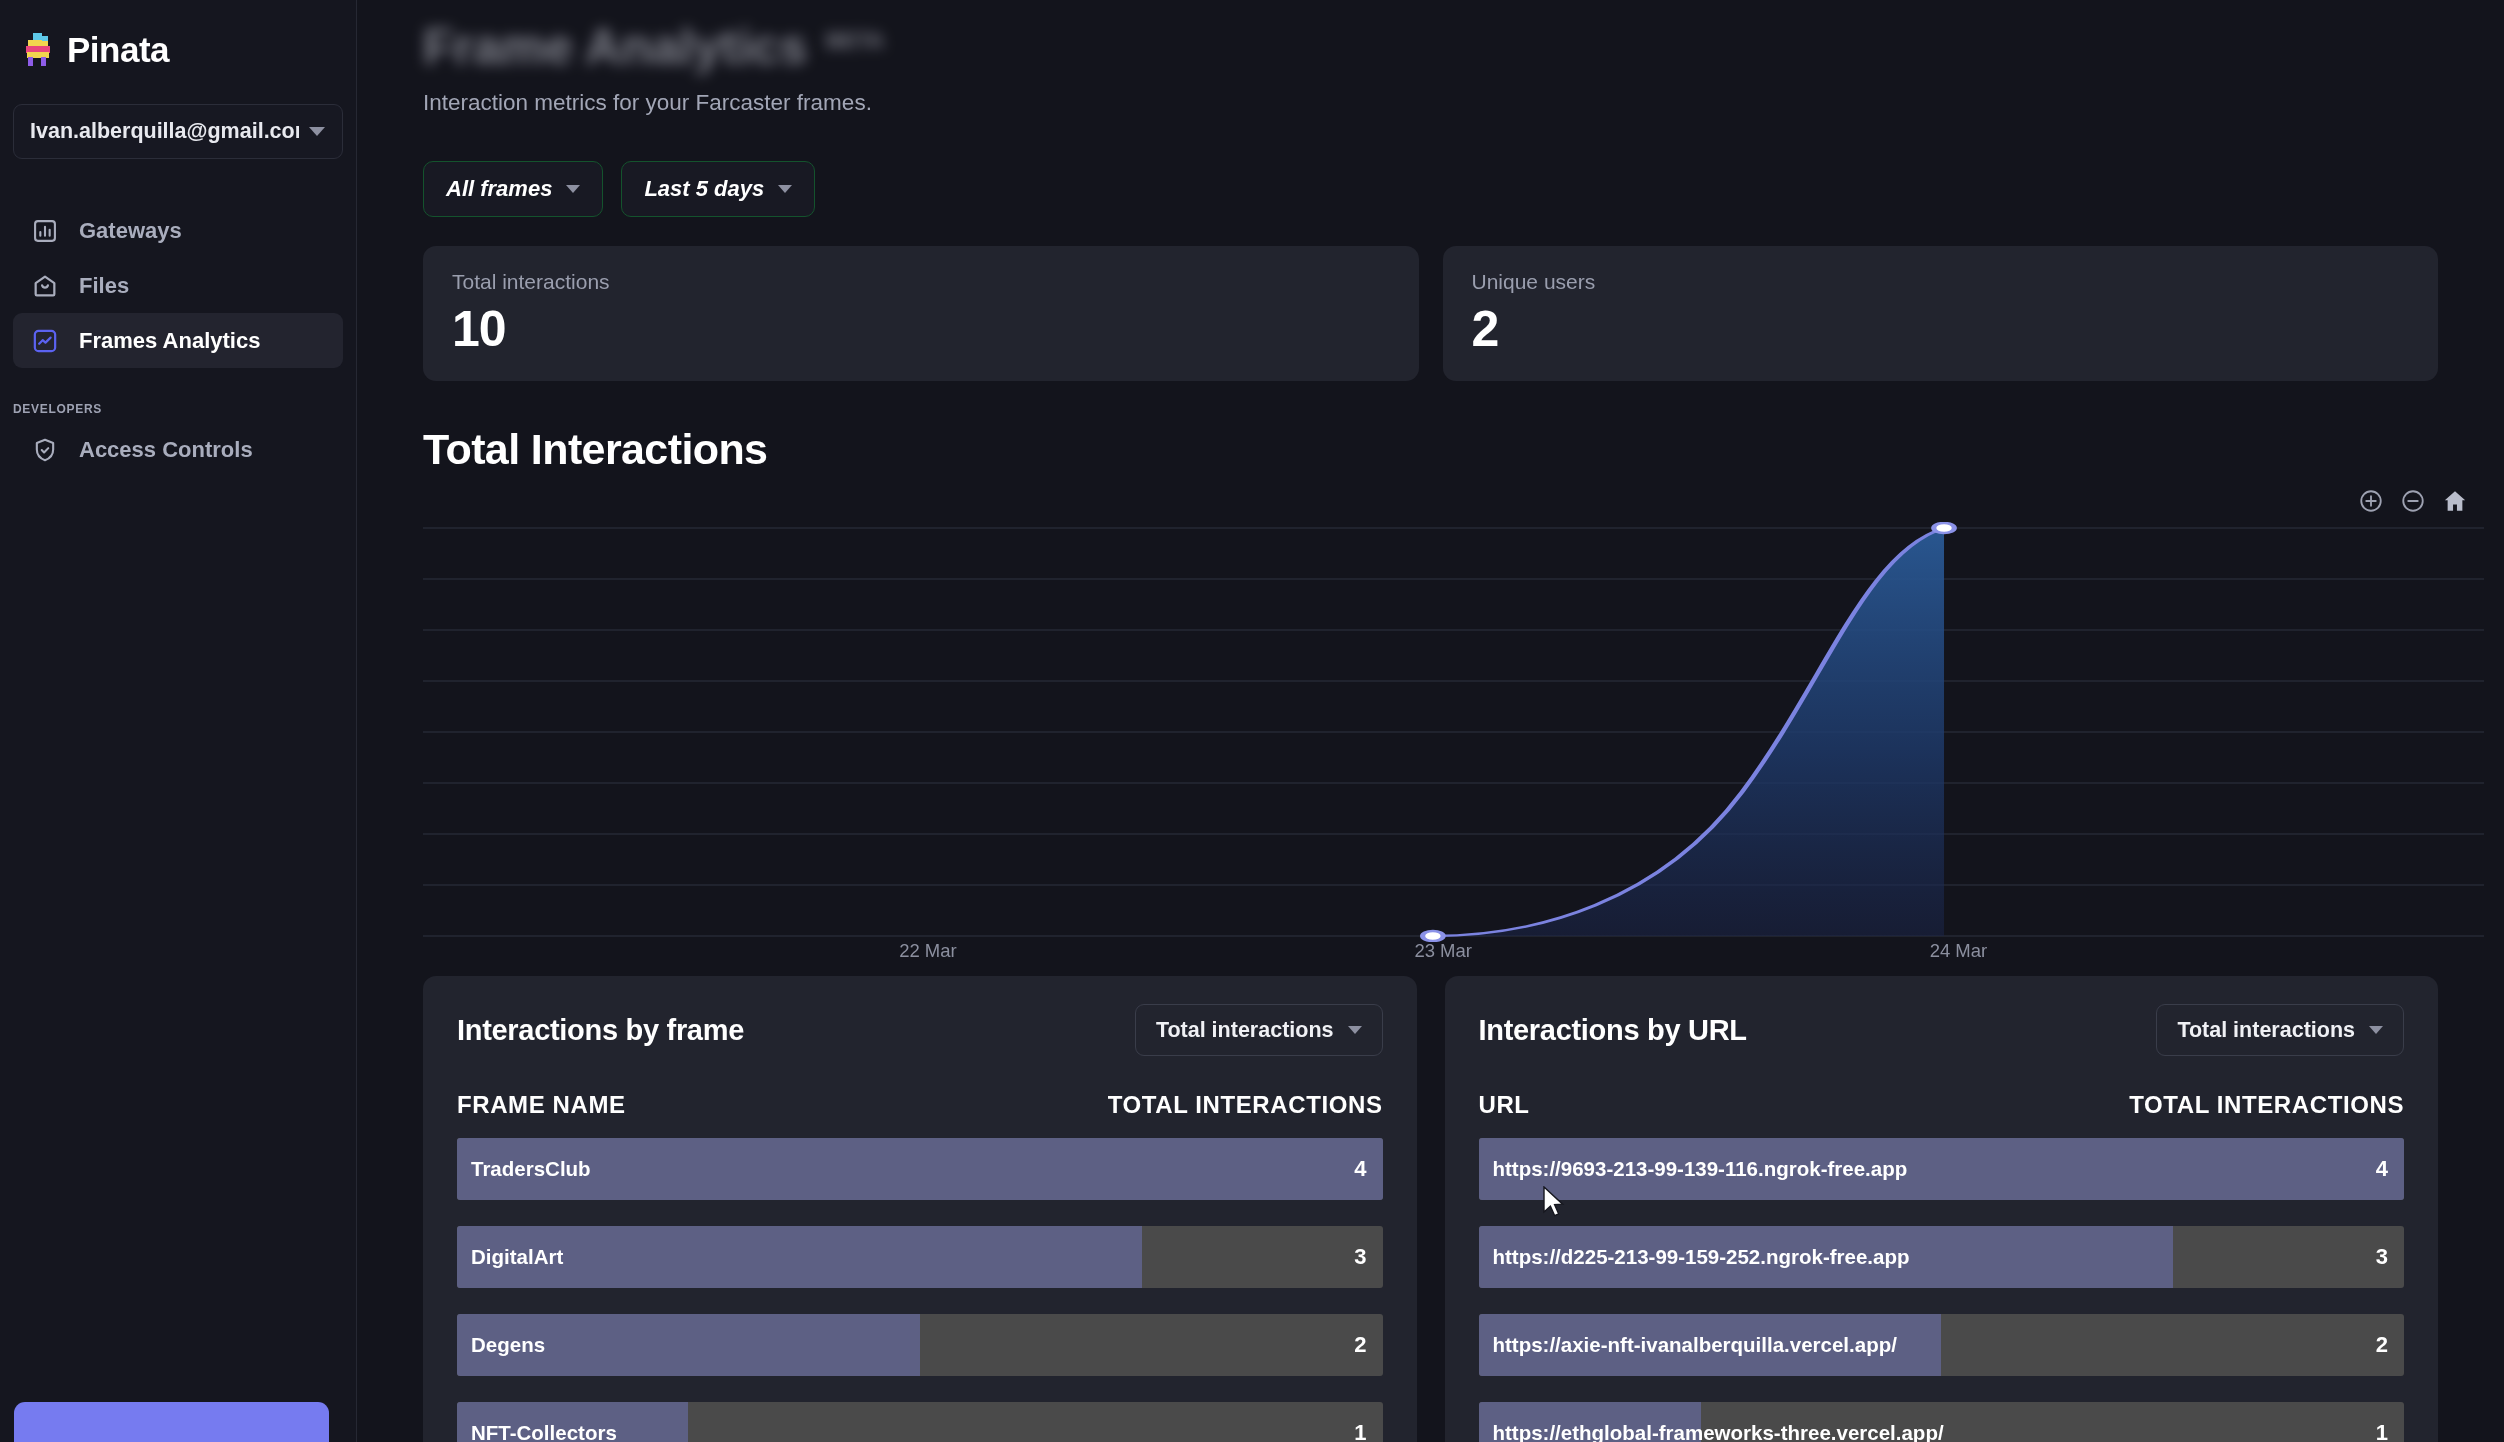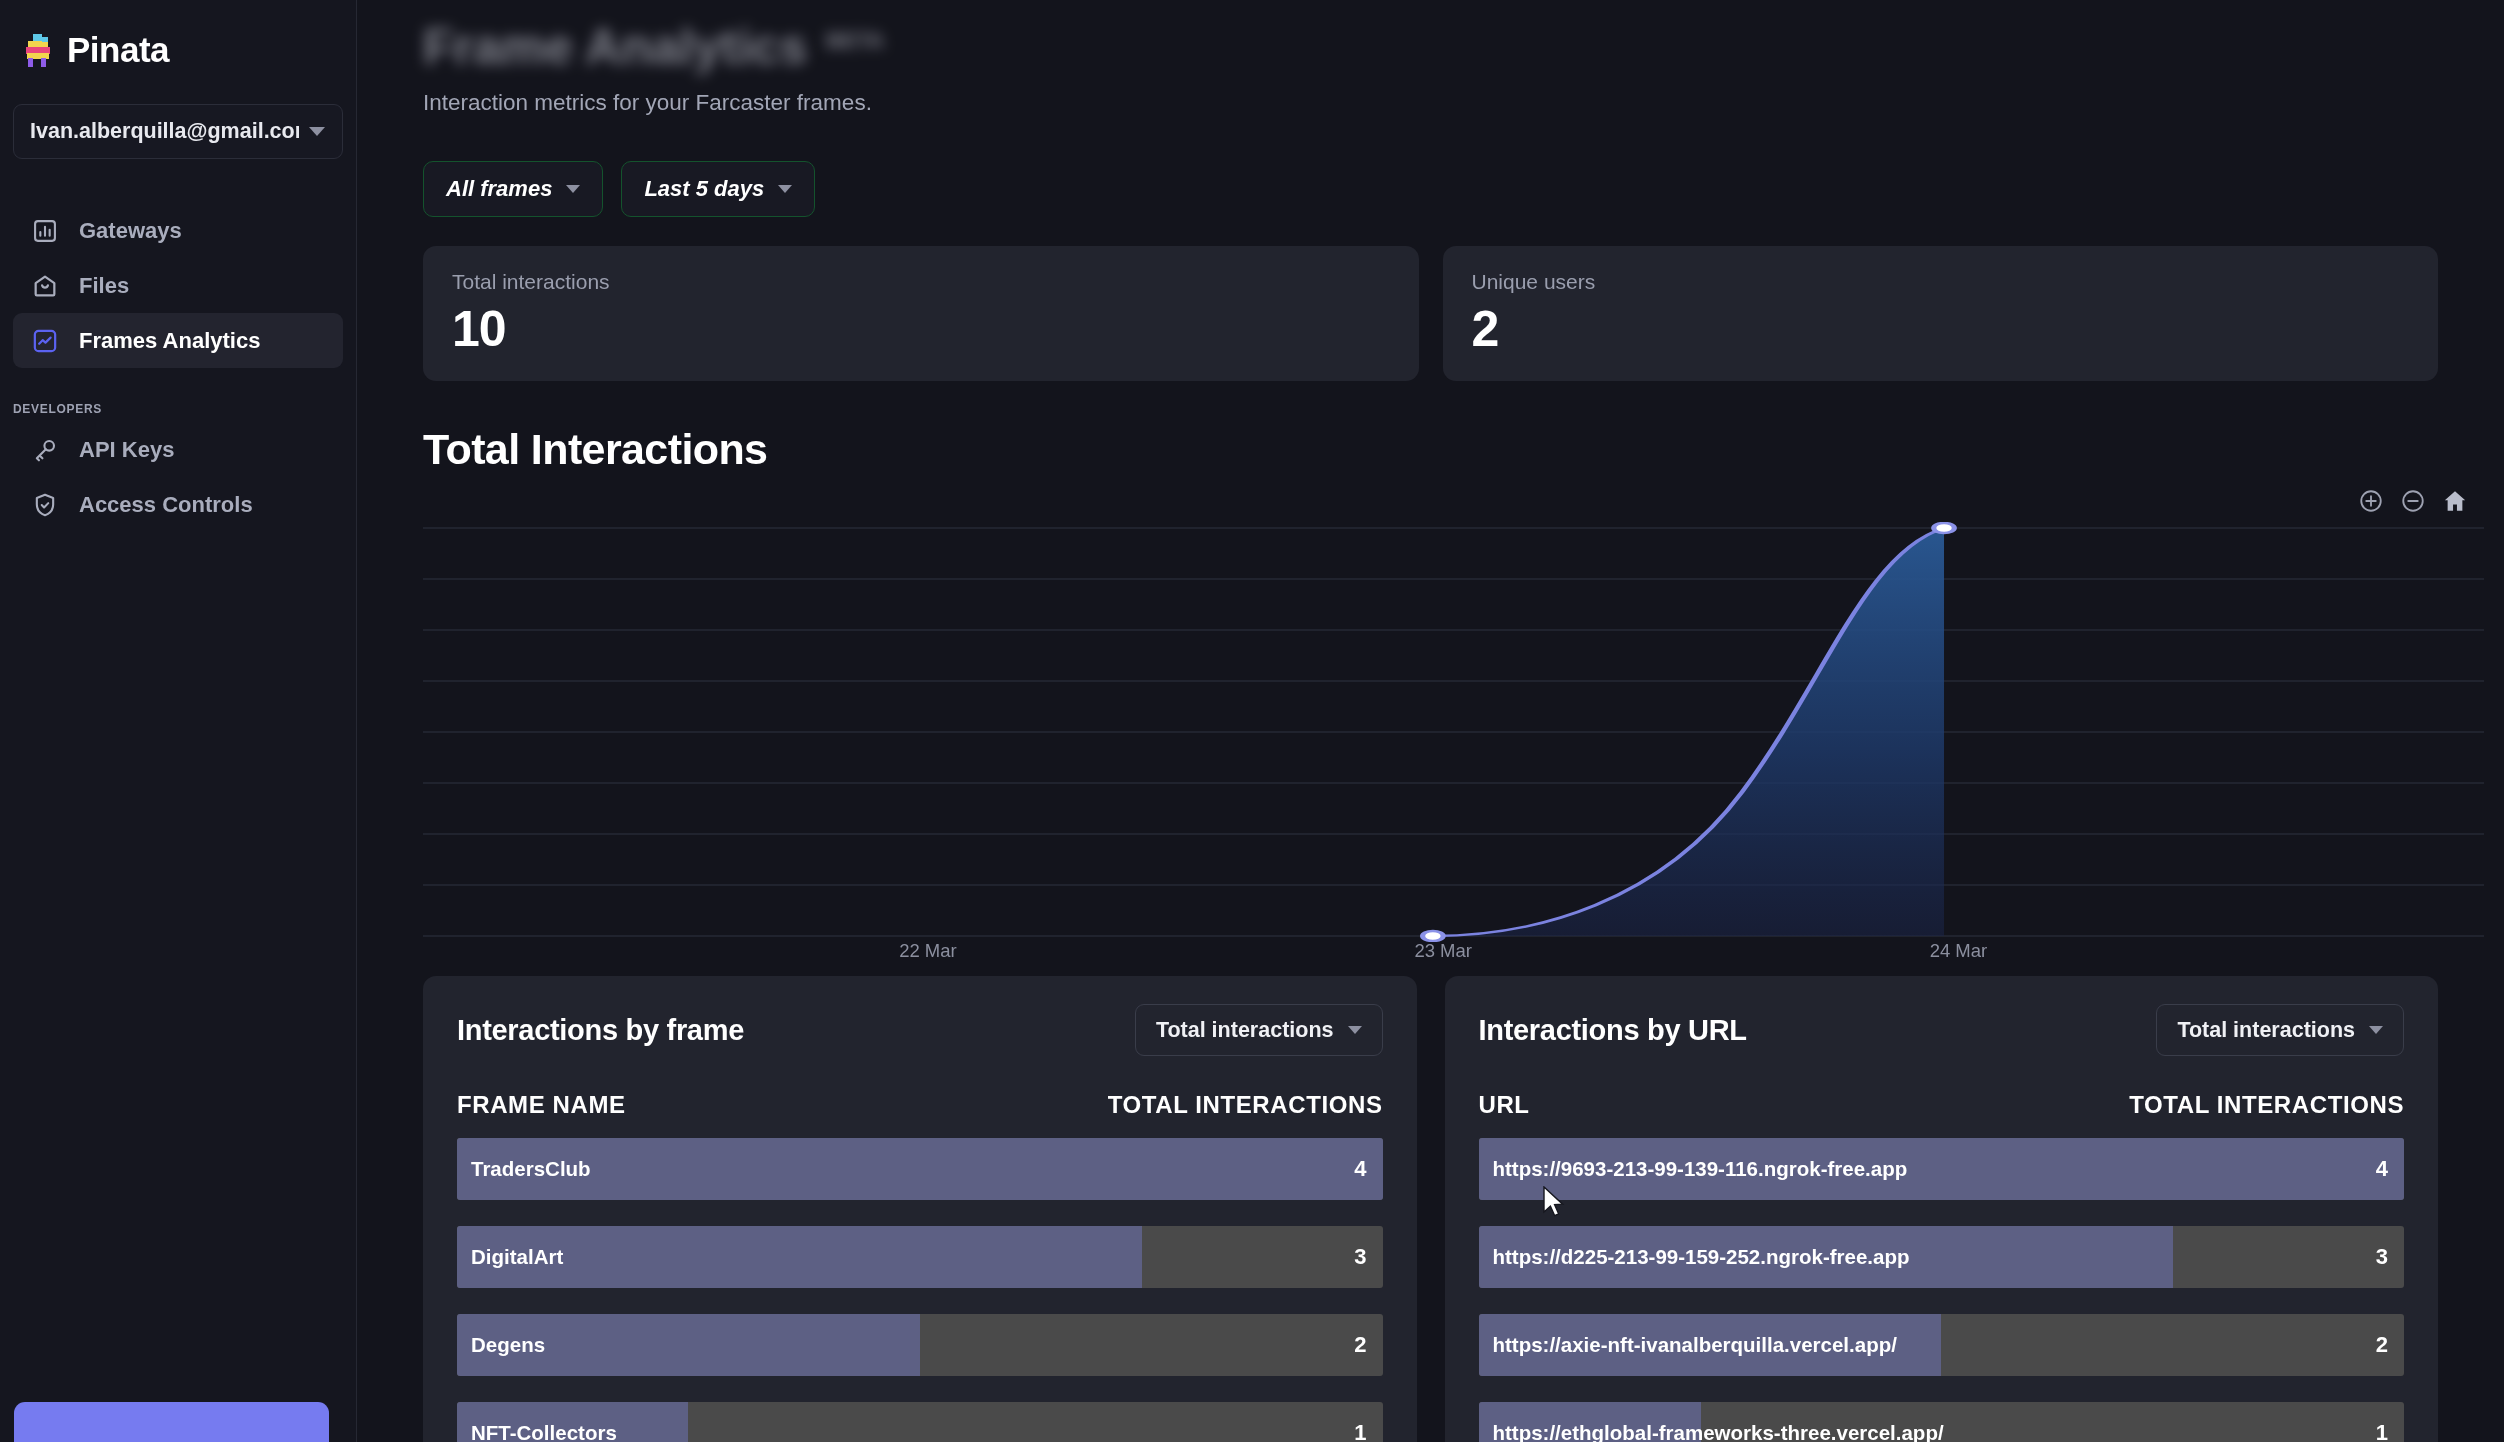--- a/index.html
+++ b/index.html
@@ -12,21 +12,21 @@
   .app { display: flex; width: 2504px; height: 1442px; }
 
   
   .sidebar {
     width: 357px; height: 1442px;
     background: #15161f;
     border-right: 1px solid #262833;
     position: relative;
     flex: 0 0 357px;
   }
-  .brand { display: flex; align-items: flex-end; gap: 11px; padding: 30px 0 0 22px; }
+  .brand { display: flex; align-items: center; gap: 11px; padding: 30px 0 0 22px; }
   .brand-logo { width: 34px; height: 38px; position: relative; }
   .brand-name { font-size: 35px; font-weight: 700; color: #ffffff; letter-spacing: -0.5px; }
 
   .account {
     margin: 34px 13px 0 13px;
     height: 55px;
     border: 1px solid #2b2d39;
     border-radius: 9px;
     display: flex; align-items: center; justify-content: space-between;
     padding: 0 17px 0 16px;
@@ -187,29 +187,20 @@
           <svg viewBox="0 0 24 24" width="28" height="28" fill="none" stroke="#5b62f0" stroke-width="1.9" stroke-linecap="round" stroke-linejoin="round">
             <rect x="3.3" y="3.3" width="17.4" height="17.4" rx="3.2"></rect>
             <path d="M7 14.4l3-3.1 2.4 2.1 4.4-4.3"></path>
           </svg>
         </span>
         <span>Frames Analytics</span>
       </div>
 
       <div class="section-label">DEVELOPERS</div>
 
-      <div class="nav-item">
-        <span class="nav-ico">
-          <svg viewBox="0 0 24 24" width="28" height="28" fill="none" stroke="#a9adbd" stroke-width="1.8" stroke-linecap="round" stroke-linejoin="round">
-            <circle cx="15.6" cy="8.4" r="4.1"></circle>
-            <path d="M12.7 11.3 5 19l1.8 1.8M8.2 17.5l1.6 1.6"></path>
-          </svg>
-        </span>
-        <span>API Keys</span>
-      </div>
 
       <div class="nav-item">
         <span class="nav-ico">
           <svg viewBox="0 0 24 24" width="28" height="28" fill="none" stroke="#a9adbd" stroke-width="1.8" stroke-linecap="round" stroke-linejoin="round">
             <path d="M12 3.2 5 6v5.6c0 4.2 2.9 7.7 7 9.2 4.1-1.5 7-5 7-9.2V6z"></path>
             <path d="M9.2 12.1l2 2 3.6-3.7"></path>
           </svg>
         </span>
         <span>Access Controls</span>
       </div>

